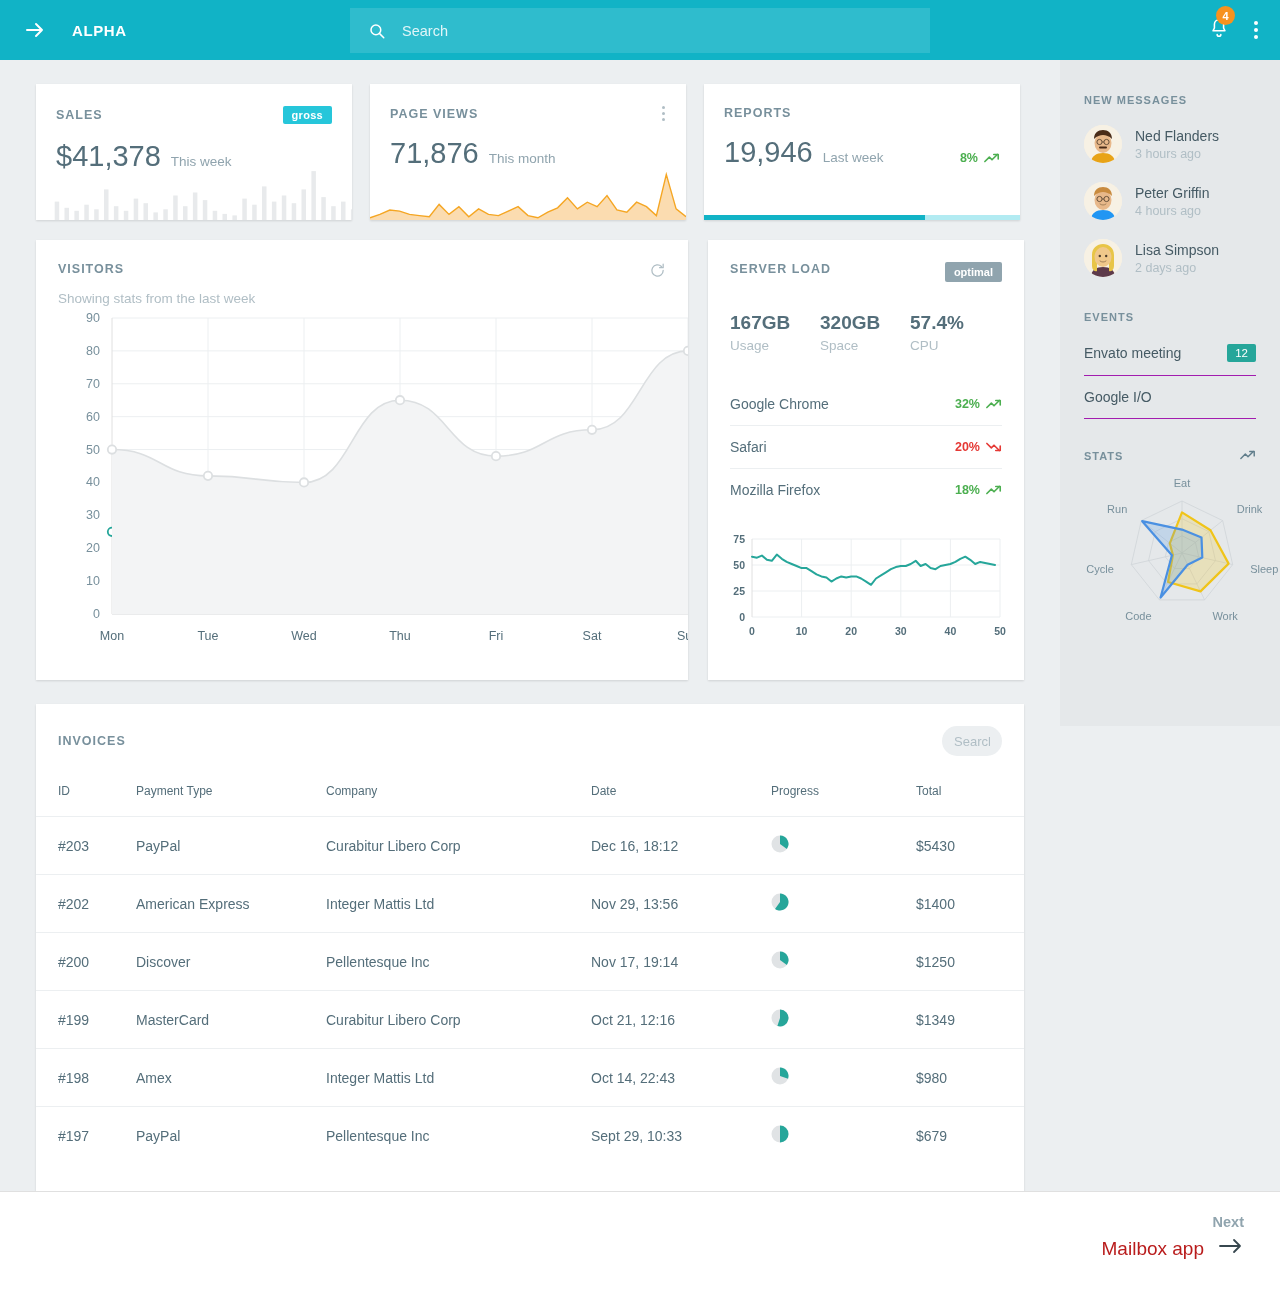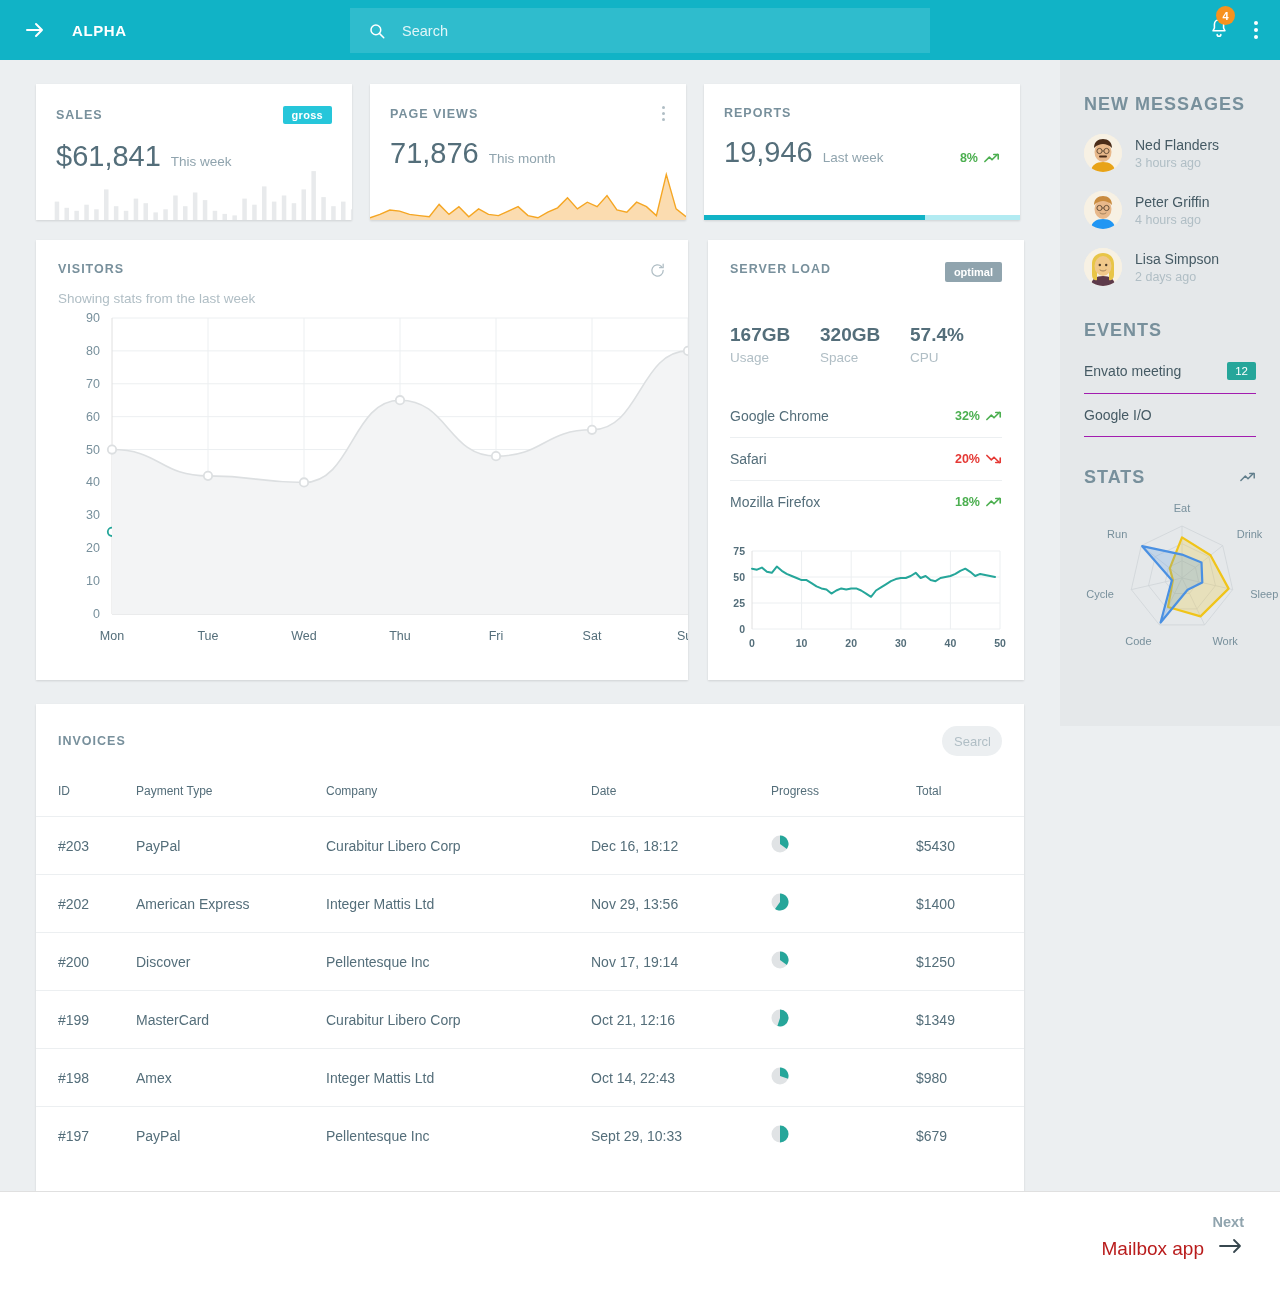--- a/index.html
+++ b/index.html
@@ -85,34 +85,34 @@
   .panel-title { font-size: 12.5px; font-weight: bold; color: #78909c; letter-spacing: 1px; }
   .panel-sub { font-size: 13.5px; color: #b0bec5; padding: 8px 22px 0 22px; }
   .badge-optimal {
     background: #90a4ae; color: #fff; font-size: 11px; font-weight: bold;
     padding: 4px 9px; border-radius: 2px;
   }
   .refresh-icon { cursor: pointer; }
 
   .server-stats { display: flex; padding: 30px 22px 0 22px; }
   .server-stat { width: 90px; }
-  .server-stat .v { font-size: 19px; font-weight: bold; color: #546e7a; margin-top: 12px; }
+  .server-stat .v { font-size: 19px; font-weight: bold; color: #546e7a; }
   .server-stat .l { font-size: 13.5px; color: #b0bec5; margin-top: 4px; }
   .browser-list { padding: 30px 22px 0 22px; }
   .browser-row {
     display: flex; align-items: center; justify-content: space-between;
     padding: 13px 0; border-bottom: 1px solid #eceff1; font-size: 14px; color: #546e7a;
   }
   .browser-row:last-child { border-bottom: none; }
   .pct { font-size: 12.5px; font-weight: bold; display: flex; align-items: center; gap: 6px; }
   .pct.up { color: #4caf50; }
   .pct.down { color: #e53935; }
 
   
-  .rc-title { font-size: 18px; font-weight: bold; color: #78909c; letter-spacing: 1px; }
+  .rc-title { font-size: 11px; font-weight: bold; color: #78909c; letter-spacing: 1px; }
   .msg { display: flex; align-items: center; gap: 13px; margin-top: 19px; cursor: pointer; }
   .avatar { width: 38px; height: 38px; border-radius: 50%; overflow: hidden; flex: none; background: #f5efe2; }
   .msg-name { font-size: 14px; color: #455a64; }
   .msg-time { font-size: 12.5px; color: #b0bec5; margin-top: 3px; }
   .evt {
     display: flex; align-items: center; justify-content: space-between;
     padding: 13px 0; border-bottom: 1px solid #a21caf; font-size: 14px; color: #455a64; cursor: pointer;
   }
   .evt.empty { color: #b0bec5; cursor: default; }
   .evt-badge { background: #26a69a; color: #fff; font-size: 11.5px; padding: 3px 8px; border-radius: 2px; }
@@ -198,21 +198,21 @@
     <div class="main-col">
 
       <div class="kpi-row">
 
         <div class="card kpi sales">
           <div class="kpi-head">
             <span class="kpi-title">SALES</span>
             <span class="badge-gross">gross</span>
           </div>
           <div class="kpi-value-row">
-            <span class="kpi-value">$61,841</span>
+            <span class="kpi-value">$41,378</span>
             <span class="kpi-sub">This week</span>
           </div>
           <div class="kpi-spark">
             <svg id="sales-spark" width="316" height="56" viewBox="0 0 316 56" preserveAspectRatio="none">
                 <rect x="18.7" y="37.6" width="4.5" height="18.4" fill="#e8eaec"></rect>
                 <rect x="28.5" y="43.8" width="4.5" height="12.2" fill="#e8eaec"></rect>
                 <rect x="38.4" y="46.8" width="4.5" height="9.2" fill="#e8eaec"></rect>
                 <rect x="48.3" y="40.7" width="4.5" height="15.3" fill="#e8eaec"></rect>
                 <rect x="58.2" y="45.3" width="4.5" height="10.7" fill="#e8eaec"></rect>
                 <rect x="68.0" y="25.4" width="4.5" height="30.6" fill="#e8eaec"></rect>

